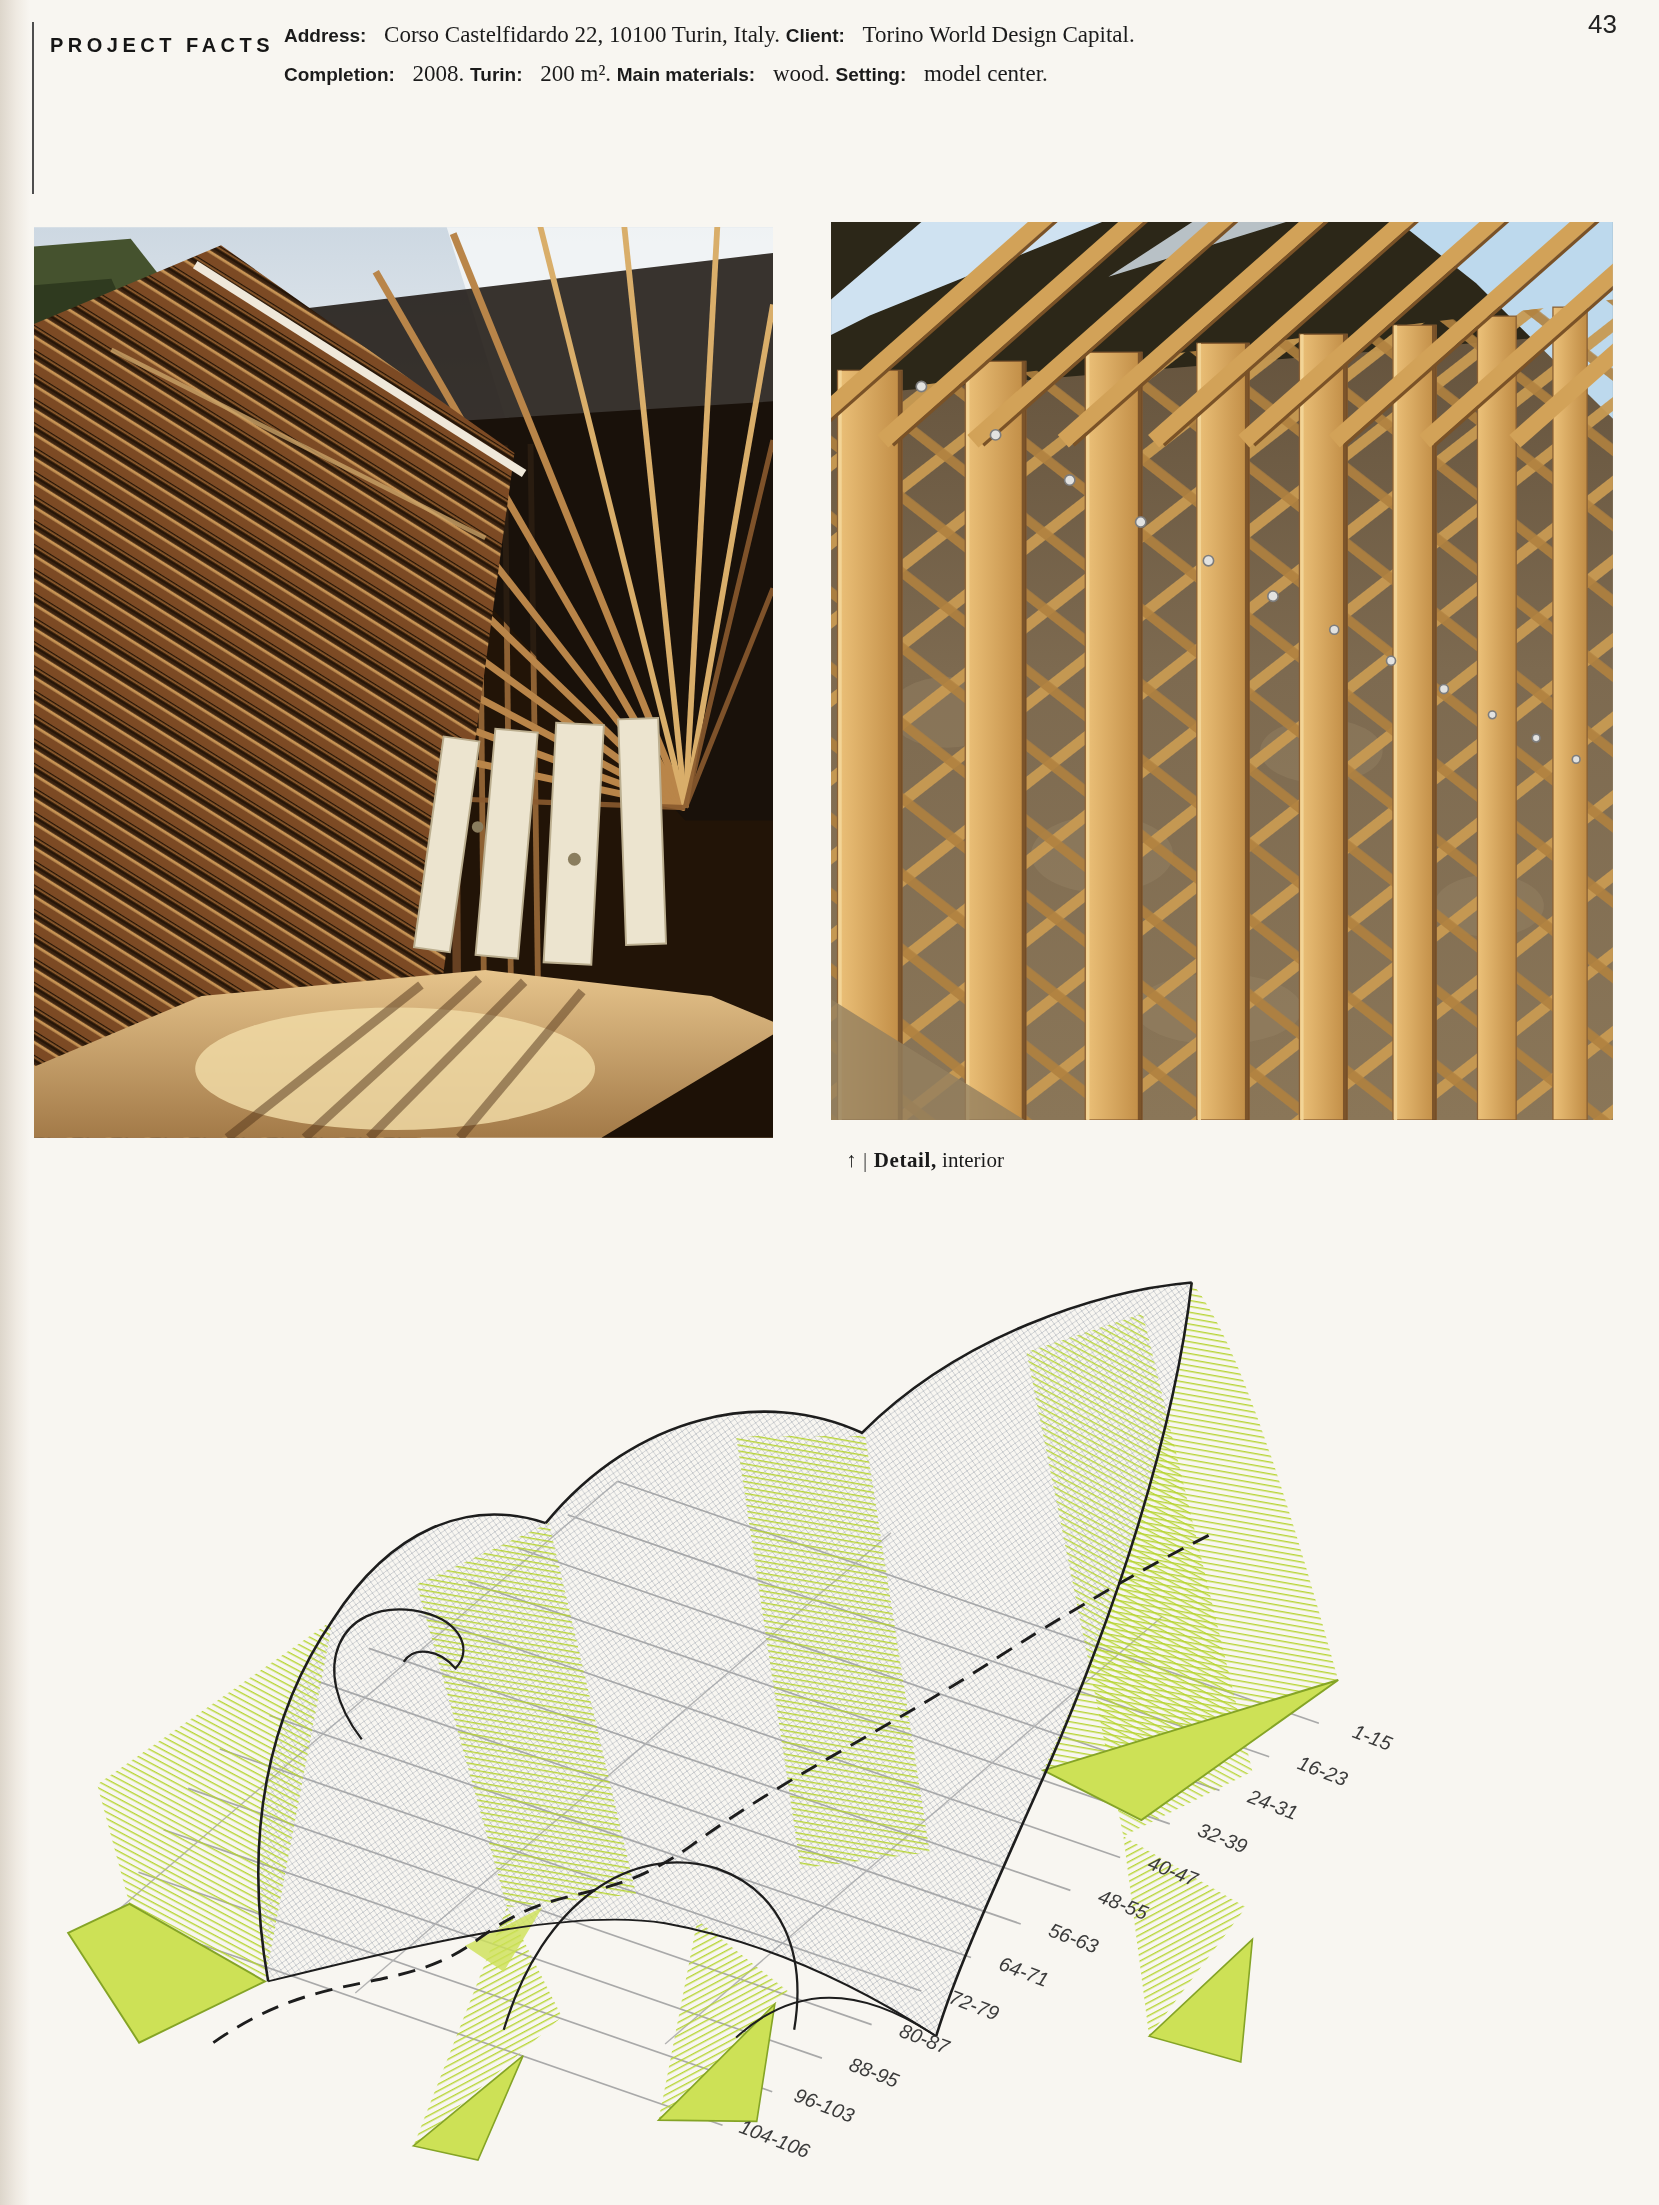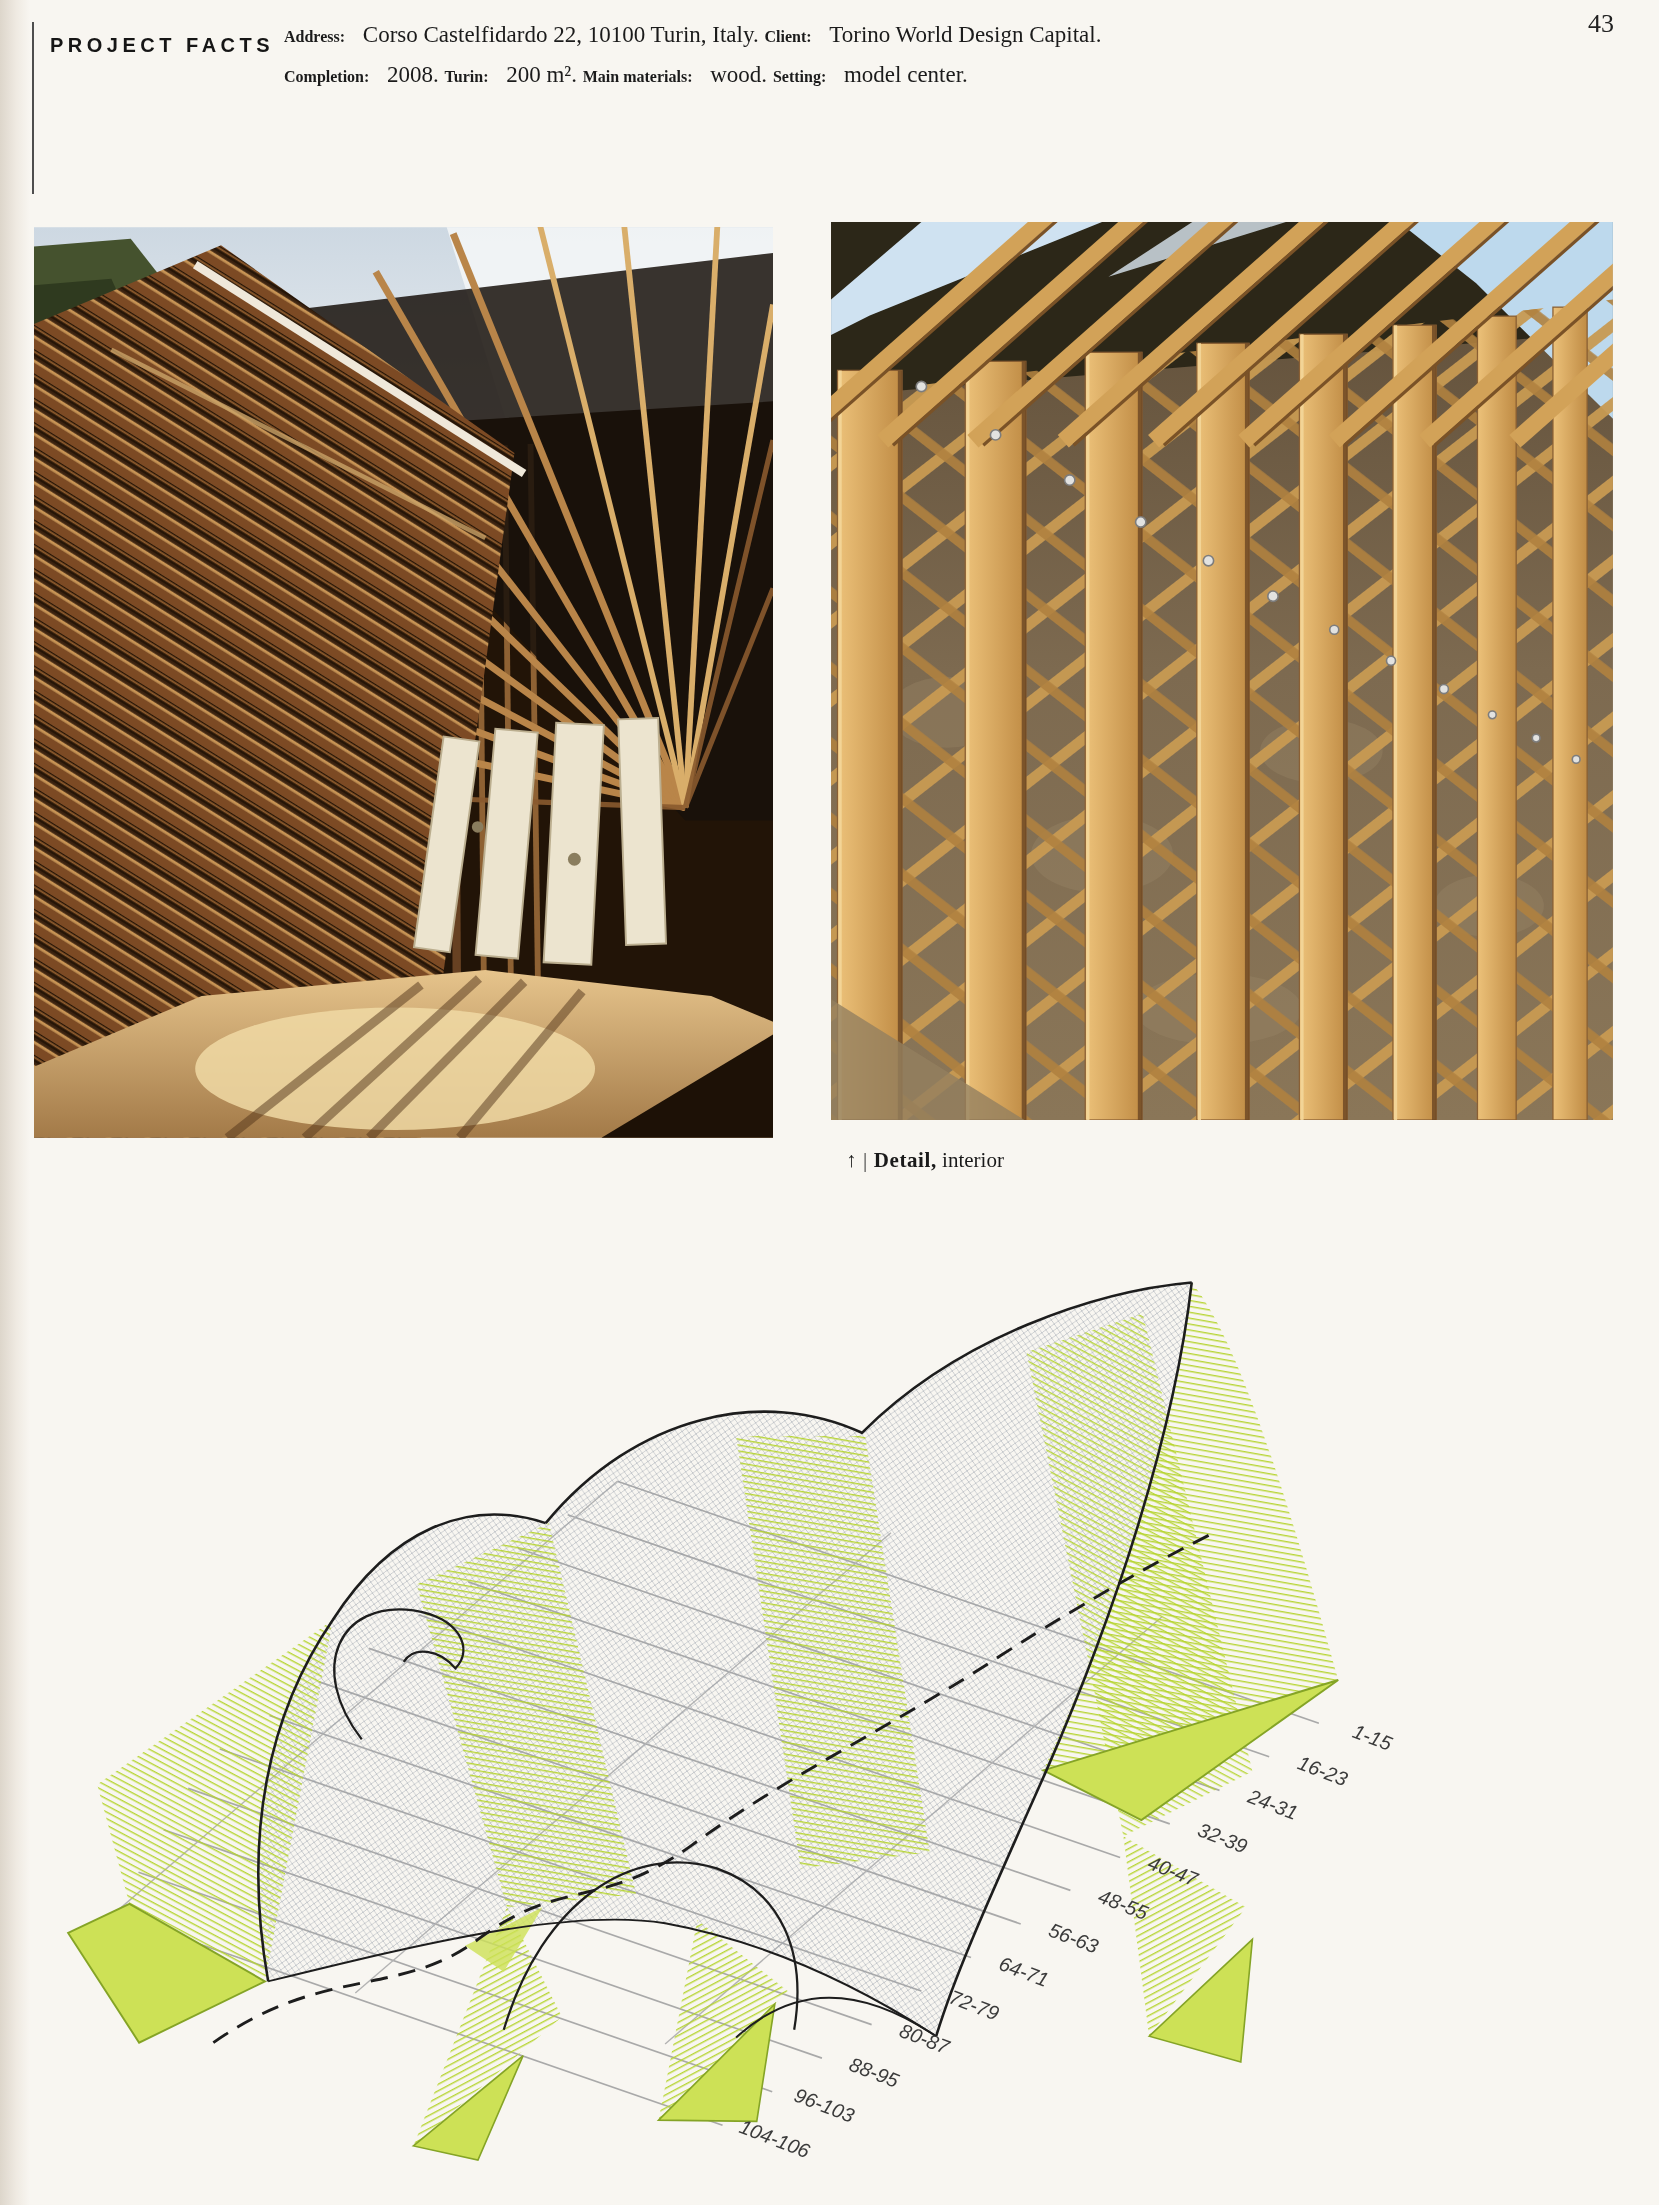--- a/index.html
+++ b/index.html
@@ -6,24 +6,24 @@
   body{width:1659px;height:2205px;background:#efece6;font-family:"Liberation Serif",serif;}
   #page{position:relative;width:1659px;height:2205px;background:#f8f6f1;overflow:hidden;}
   #gutter{position:absolute;left:0;top:0;width:30px;height:2205px;
           background:linear-gradient(90deg,#ddd6cb 0%,#efeae2 55%,#f8f6f1 100%);}
   
   #vrule{position:absolute;left:32px;top:22px;width:1.9px;height:172px;background:#4e4e4e;}
   #kicker{position:absolute;left:50px;top:17px;font-family:"Liberation Sans",sans-serif;
           font-weight:bold;font-size:20px;letter-spacing:4.5px;color:#161616;margin-top:17px;}
   #facts{position:absolute;left:284px;top:15.5px;width:1084px;color:#1b1b1b;
          font-size:23px;line-height:38px;}
-  #facts .lbl{font-family:Liberation Serif, serif;font-weight:bold;font-size:16px;}
+  #facts .lbl{font-family:Liberation Sans, sans-serif;font-weight:bold;font-size:19px;}
   #facts .val{font-family:Liberation Serif, serif;margin-left:12px;}
   #pagenum{position:absolute;left:1588px;top:9px;font-size:26px;color:#222;
-           font-family:Liberation Serif, serif;}
+           font-family:Liberation Sans, sans-serif;}
   
   .photo{position:absolute;display:block;}
   #photo-left{left:34px;top:227px;}
   #photo-right{left:831px;top:222px;}
   
   .cap{position:absolute;font-family:"Liberation Serif",serif;font-size:21px;color:#1a1a1a;}
   .cap .arrow{font-weight:400;}
   .cap .bar{font-weight:400;color:#3c3c3c;padding:0 6.5px;}
   .cap b{font-weight:bold;letter-spacing:0.6px;}
   #cap-left{left:57px;top:1158px;line-height:41px;}

